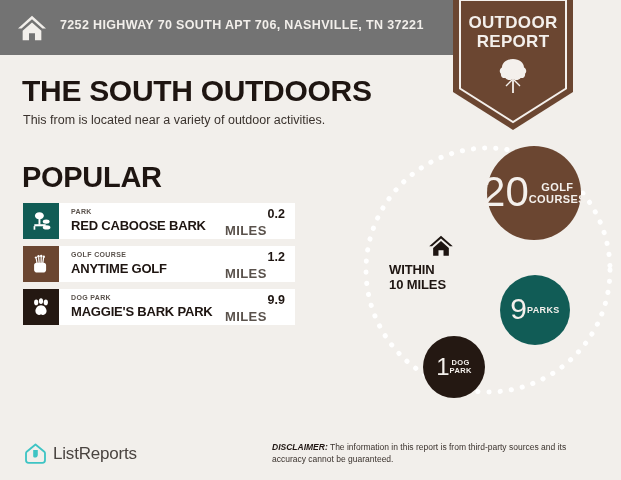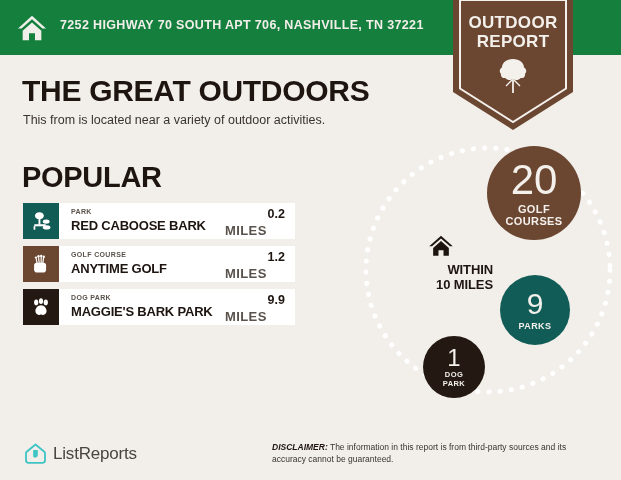--- a/index.html
+++ b/index.html
@@ -6,22 +6,22 @@
   body{
     width:621px;height:480px;overflow:hidden;
     background:#F2EFEB;
     font-family:"Liberation Sans","DejaVu Sans",sans-serif;
     -webkit-font-smoothing:antialiased;
   }
   #page{position:relative;width:621px;height:480px;background:#F2EFEB;overflow:hidden;}
 
   
   .topbar{
-    position:absolute;left:0;top:0;width:621px;height:55px;
-    background:#15803d;
+    position:absolute;left:0;top:0;width:572px;height:55px;
+    background:#737373;
   }
   .topbar-house{position:absolute;left:17px;top:14px;width:30px;height:28px;}
   .addr{
     position:absolute;left:60px;top:18px;
     color:#F2EFEB;font-size:12.5px;font-weight:bold;letter-spacing:.35px;
     white-space:nowrap;
   }
 
   
   .badge{position:absolute;left:453px;top:0;width:120px;height:132px;}
@@ -72,39 +72,39 @@
     position:absolute;right:10px;top:20px;width:60px;
     font-size:13px;font-weight:bold;color:#5A524C;letter-spacing:.4px;
   }
 
   
   .diagram{position:absolute;left:355px;top:140px;width:266px;height:270px;}
   .dots{position:absolute;left:0;top:0;}
 
   .circ{
     position:absolute;border-radius:50%;
-    display:flex;flex-direction:column;align-items:center;justify-content:center;
+    display:flex;flex-direction:row;align-items:center;justify-content:center;
     color:#F4F0EC;
   }
   .circ .num{font-weight:normal;line-height:1;}
   .circ .lbl{font-weight:bold;text-align:center;letter-spacing:.4px;line-height:1.12;}
 
   #c-golf{left:132px;top:6px;width:94px;height:94px;background:#6B4631;}
   #c-golf .num{font-size:42px;margin-bottom:2px;}
   #c-golf .lbl{font-size:11px;}
 
   #c-parks{left:145px;top:135px;width:70px;height:70px;background:#115C56;}
   #c-parks .num{font-size:30px;margin-bottom:2px;}
   #c-parks .lbl{font-size:9px;text-align:right;}
 
   #c-dog{left:68px;top:196px;width:62px;height:62px;background:#241812;}
   #c-dog .num{font-size:24px;margin-bottom:1px;}
   #c-dog .lbl{font-size:7.5px;}
 
-  .center{position:absolute;left:34px;top:95px;width:104px;text-align:right;}
+  .center{position:absolute;left:34px;top:95px;width:104px;text-align:left;}
   .center-house{display:block;margin:0 auto 5px;width:26px;height:22px;}
   .center-txt{
     font-size:13px;font-weight:bold;color:#1E1511;line-height:15px;letter-spacing:-.1px;
   }
 
   
   .logo{position:absolute;left:24px;top:442px;display:flex;align-items:center;}
   .logo-mark{width:23px;height:23px;margin-right:6px;}
   .logo-text{font-size:17px;color:#4A4440;letter-spacing:-.2px;}
 
@@ -139,21 +139,21 @@
                  C-1.8 -12.2 -5.6 -12.4 -7.6 -15 C-10.4 -14.4 -12.6 -16.6 -12 -19.2
                  C-14 -21 -13.5 -24.5 -11 -25.5 C-11 -30 -6.5 -34 0 -34 Z" fill="#F4F0EC"></path>
       </g>
     </svg>
     <div class="badge-txt">
       <div>OUTDOOR</div>
       <div>REPORT</div>
     </div>
   </div>
 
-  <div class="h1">THE GREAT OUTDOORS</div>
+  <div class="h1">THE SOUTH OUTDOORS</div>
   <div class="sub">This from is located near a variety of outdoor activities.</div>
 
   <div class="h2">POPULAR</div>
 
   <div class="list">
 
     <div class="row">
       <div class="row-icon" style="background:#115C55">
         <svg width="24" height="24" viewBox="0 0 24 24">
           <path d="M10.4 3.2c2.6 0 4.5 1.7 4.5 3.6 0 1.9-1.9 3.4-4.5 3.4S5.9 8.7 5.9 6.8c0-1.9 1.9-3.6 4.5-3.6z" fill="#fff"></path>

